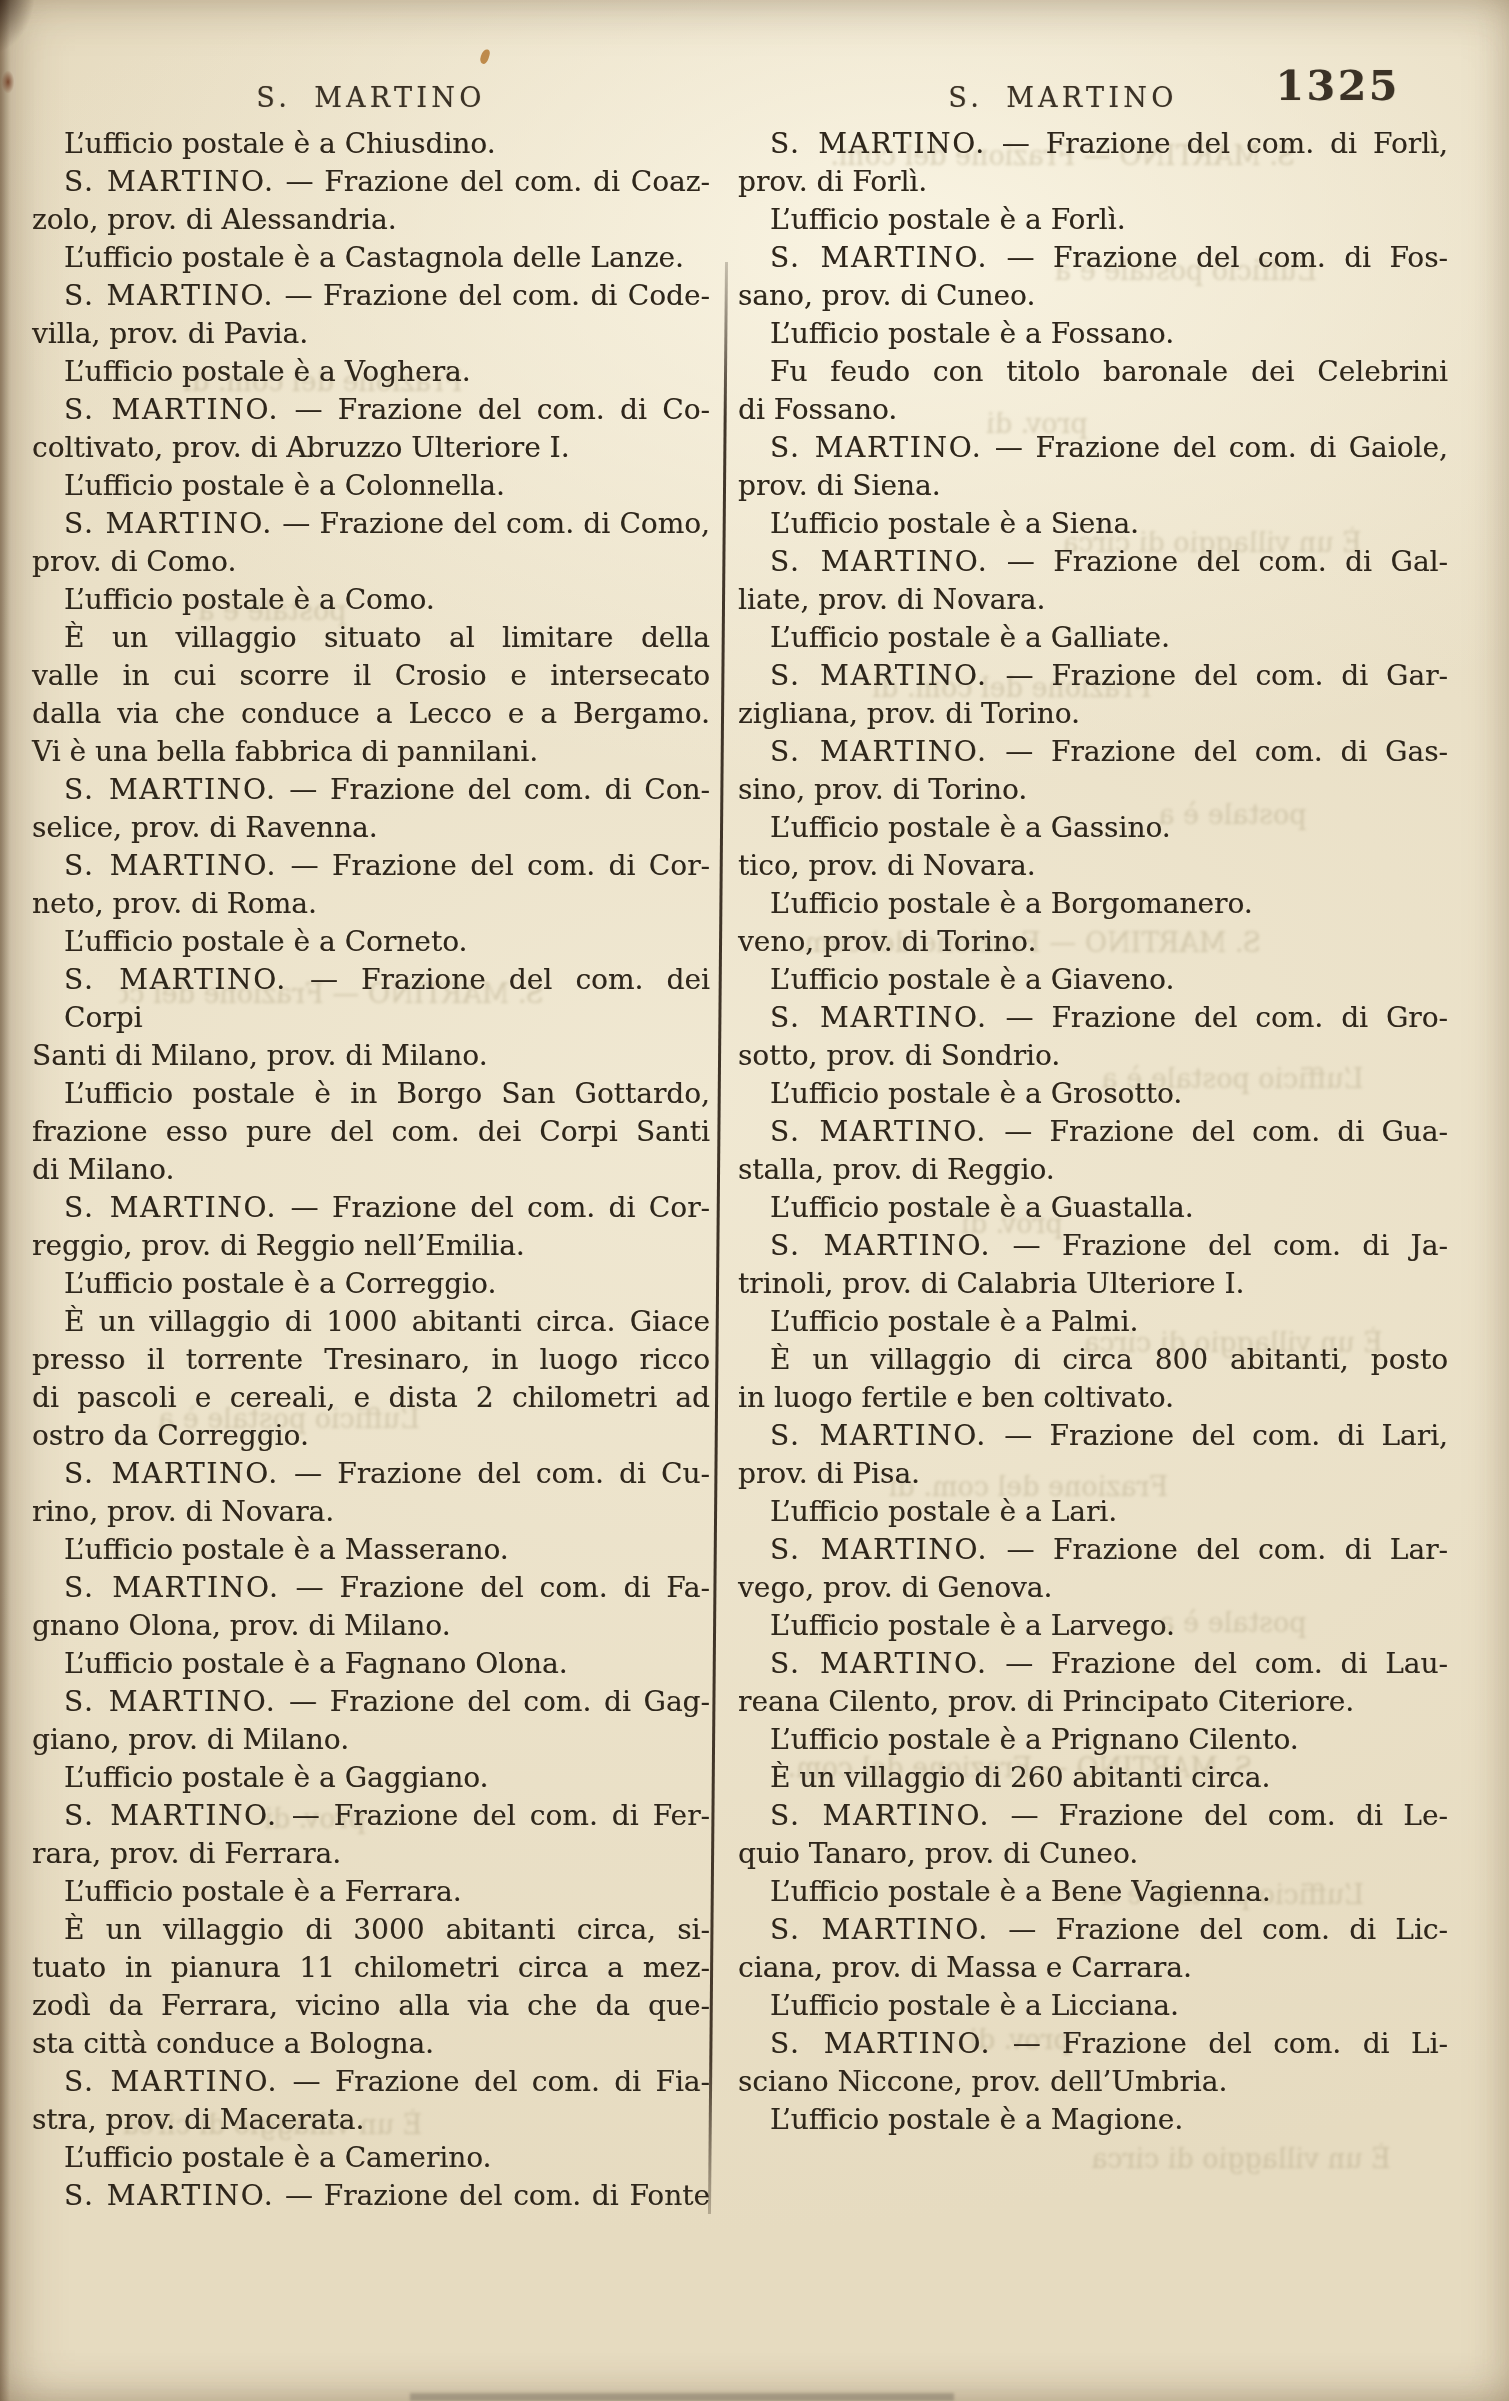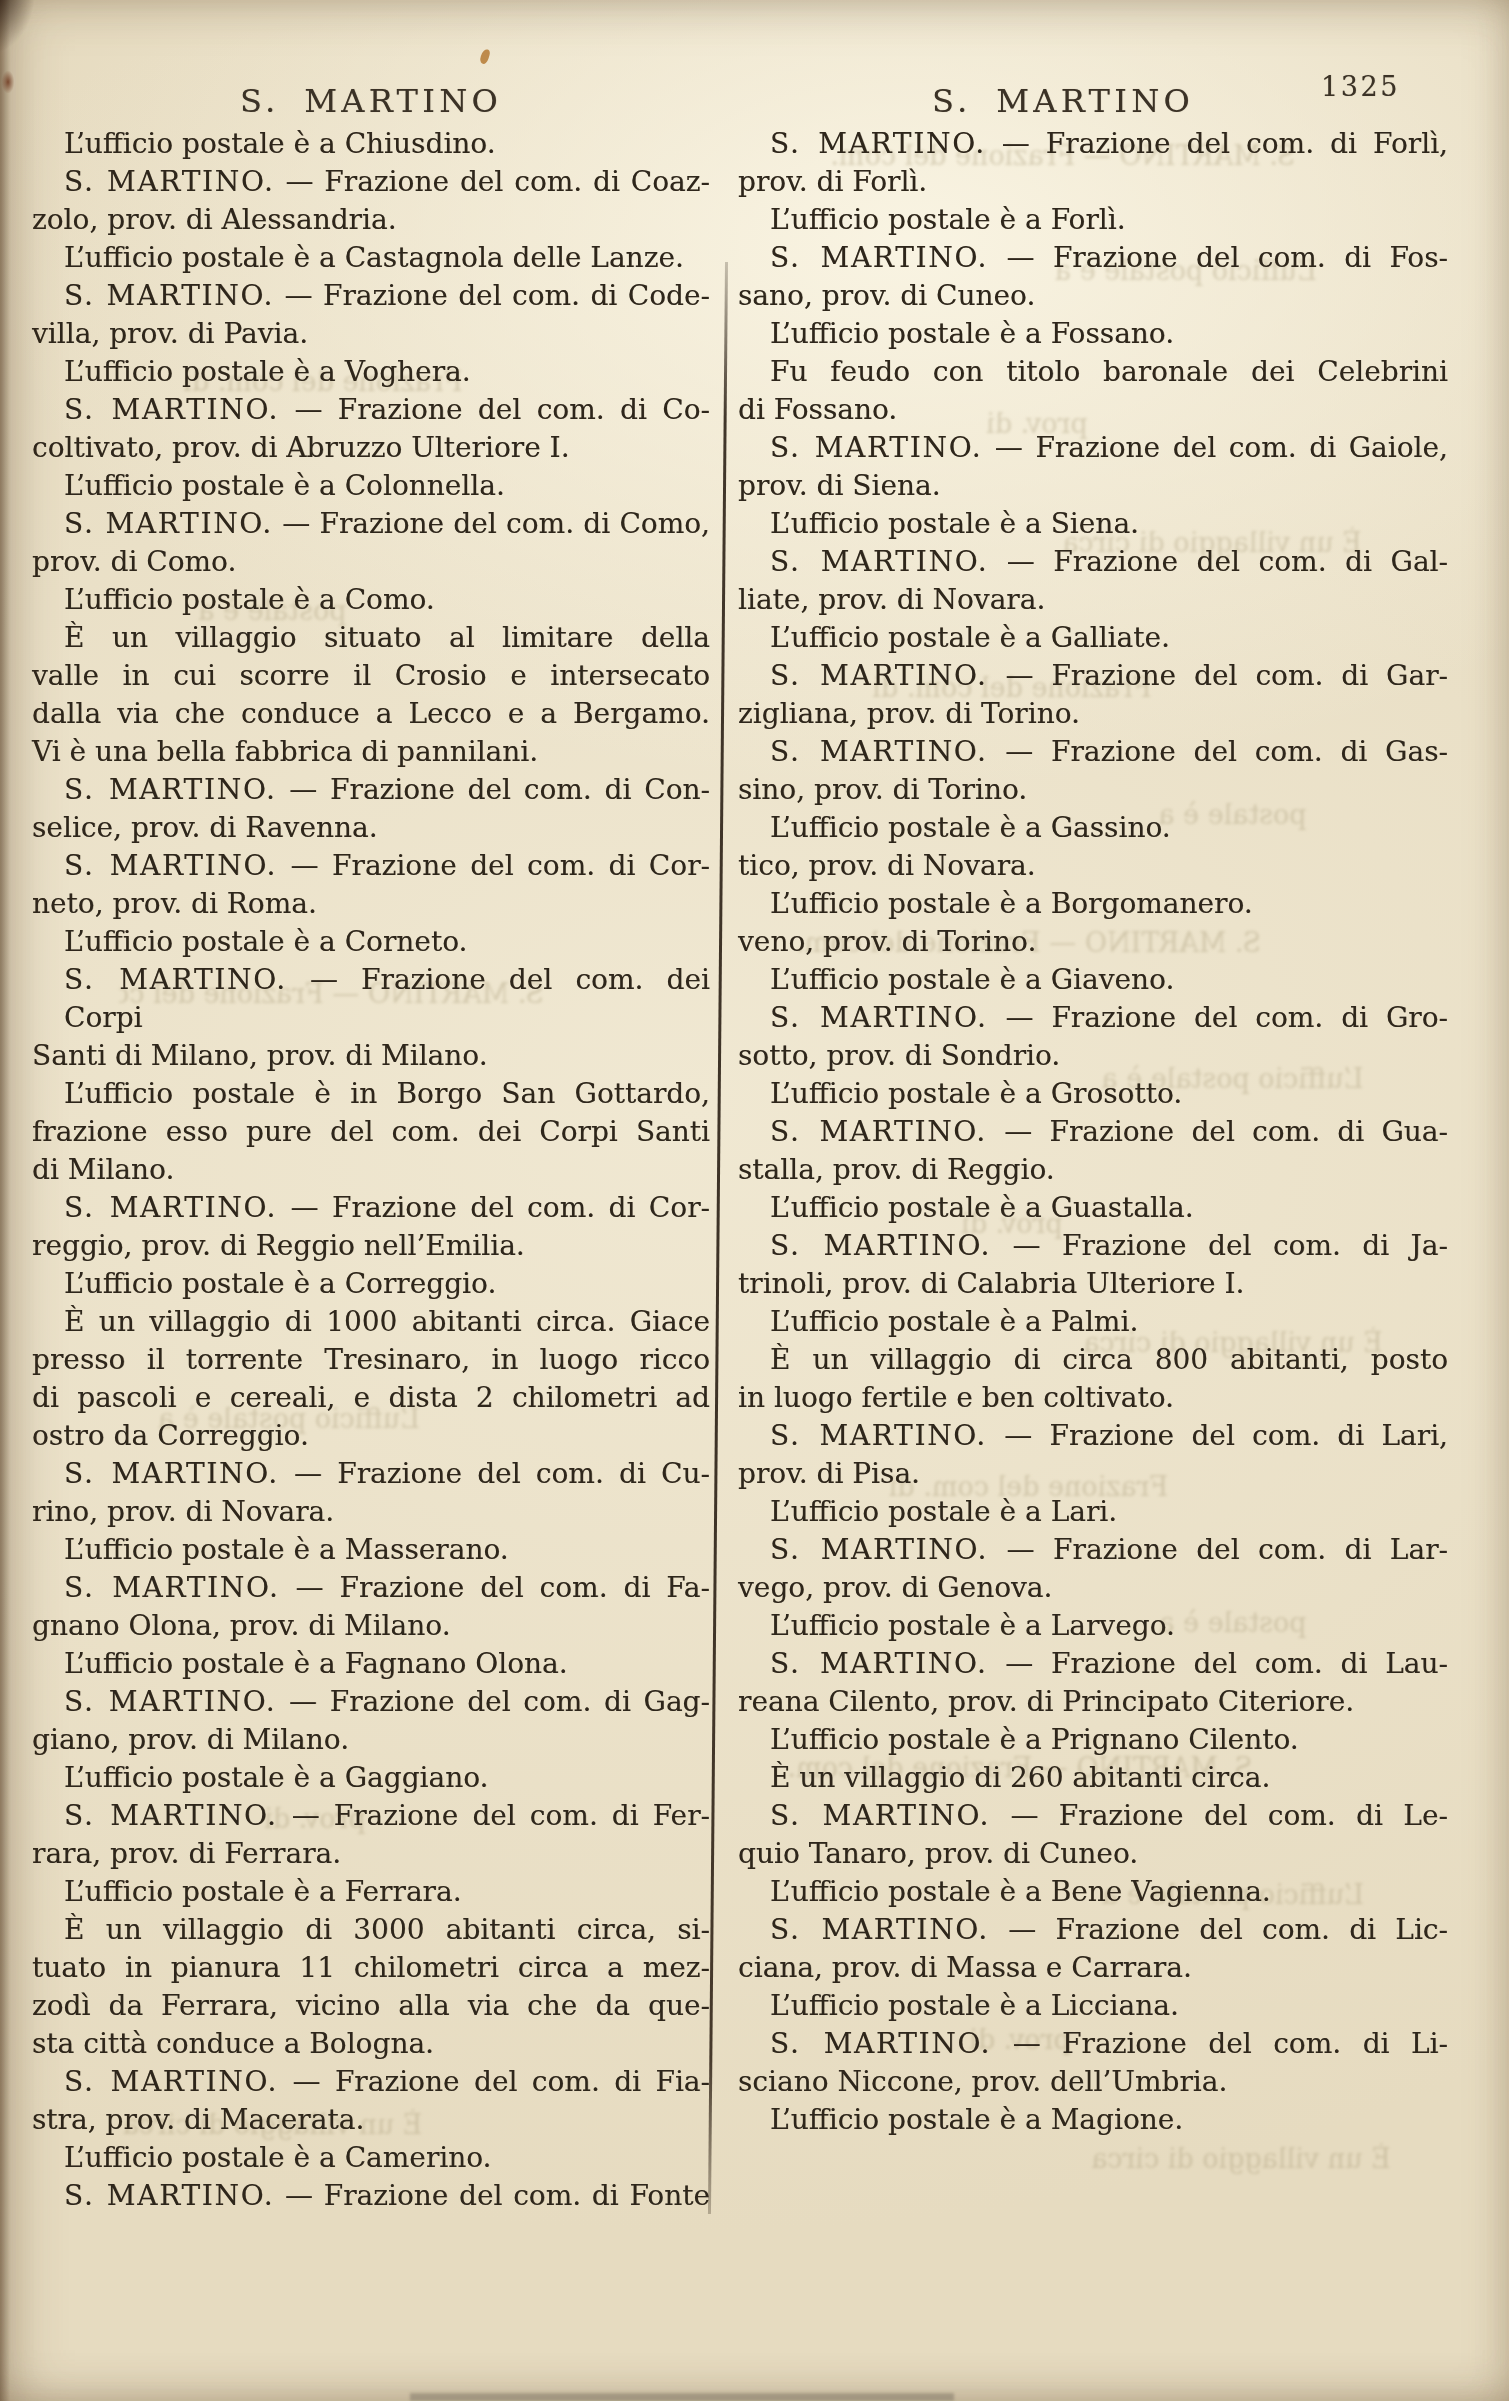--- a/index.html
+++ b/index.html
@@ -19,30 +19,31 @@
   .page::before{
     content:"";position:absolute;inset:0;pointer-events:none;z-index:9;
     box-shadow:
       inset 24px 0 60px -21px rgba(95,68,40,.45),
       inset -18.7px 0 51px -24px rgba(120,95,60,.28),
       inset 0 22px 60px -25.5px rgba(125,100,65,.22),
       inset 0 -18.7px 51px -24px rgba(110,90,60,.28);
   }
   .header{
     position:absolute;top:82px;height:34px;
-    font-size:32px;letter-spacing:4.3px;word-spacing:10.2px;
+    font-size:27px;letter-spacing:4.3px;word-spacing:10.2px;
     color:#3b3226;text-align:center;
     text-shadow:0.3px 0.4px 0.7px rgba(50,40,25,.4);
   }
   .header-left{left:32px;width:678px;}
   .header-right{left:738px;width:710px;padding-right:60px;box-sizing:border-box;}
   .page-number{
-    position:absolute;top:71px;right:109px;
-    font-size:27px;color:#3b3226;letter-spacing:2.6px;
+    position:absolute;top:62px;right:109px;
+    font-size:41px;color:#3b3226;letter-spacing:2.6px;
     text-shadow:0.3px 0.4px 0.7px rgba(50,40,25,.4);
+    font-weight:bold;
   }
   .divider{
     position:absolute;left:725px;top:262px;width:2.6px;height:1952px;
     background:linear-gradient(rgba(60,48,34,.25), #41362a 8%, #3d3226 60%, #46392b 92%, rgba(60,48,34,.3));
     transform:rotate(0.5deg);transform-origin:top center;
   }
   .col{
     position:absolute;top:125px;
     font-size:28px;line-height:38px;color:#2e261b;
     text-shadow:0.3px 0.4px 0.6px rgba(45,35,22,.38);

